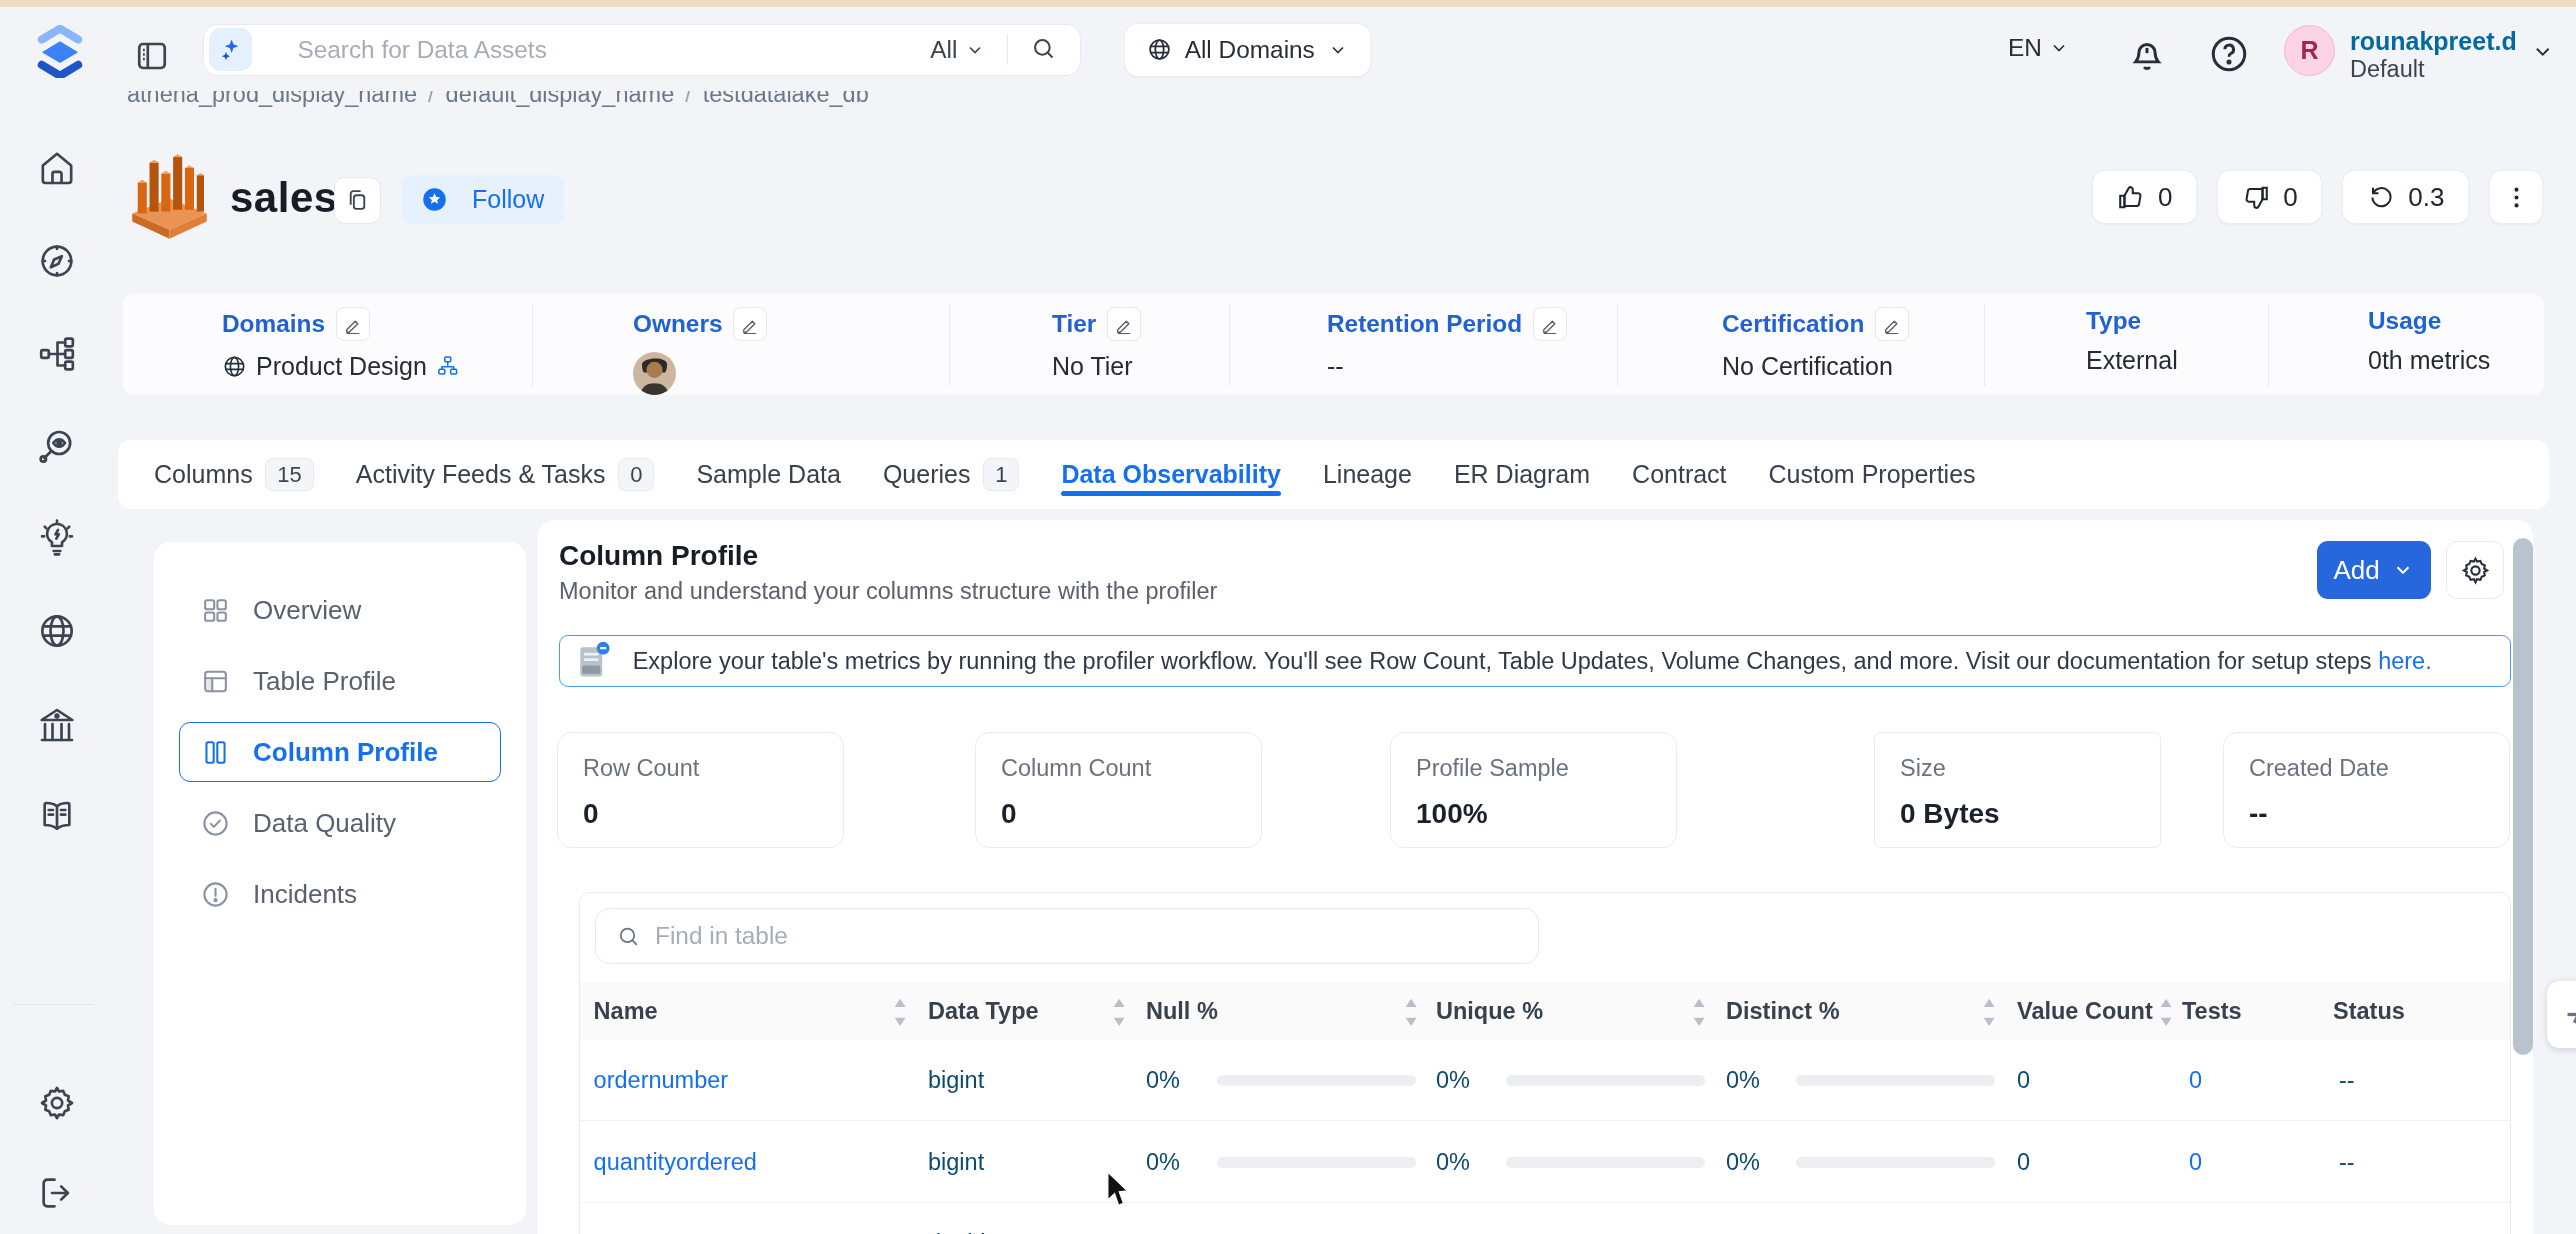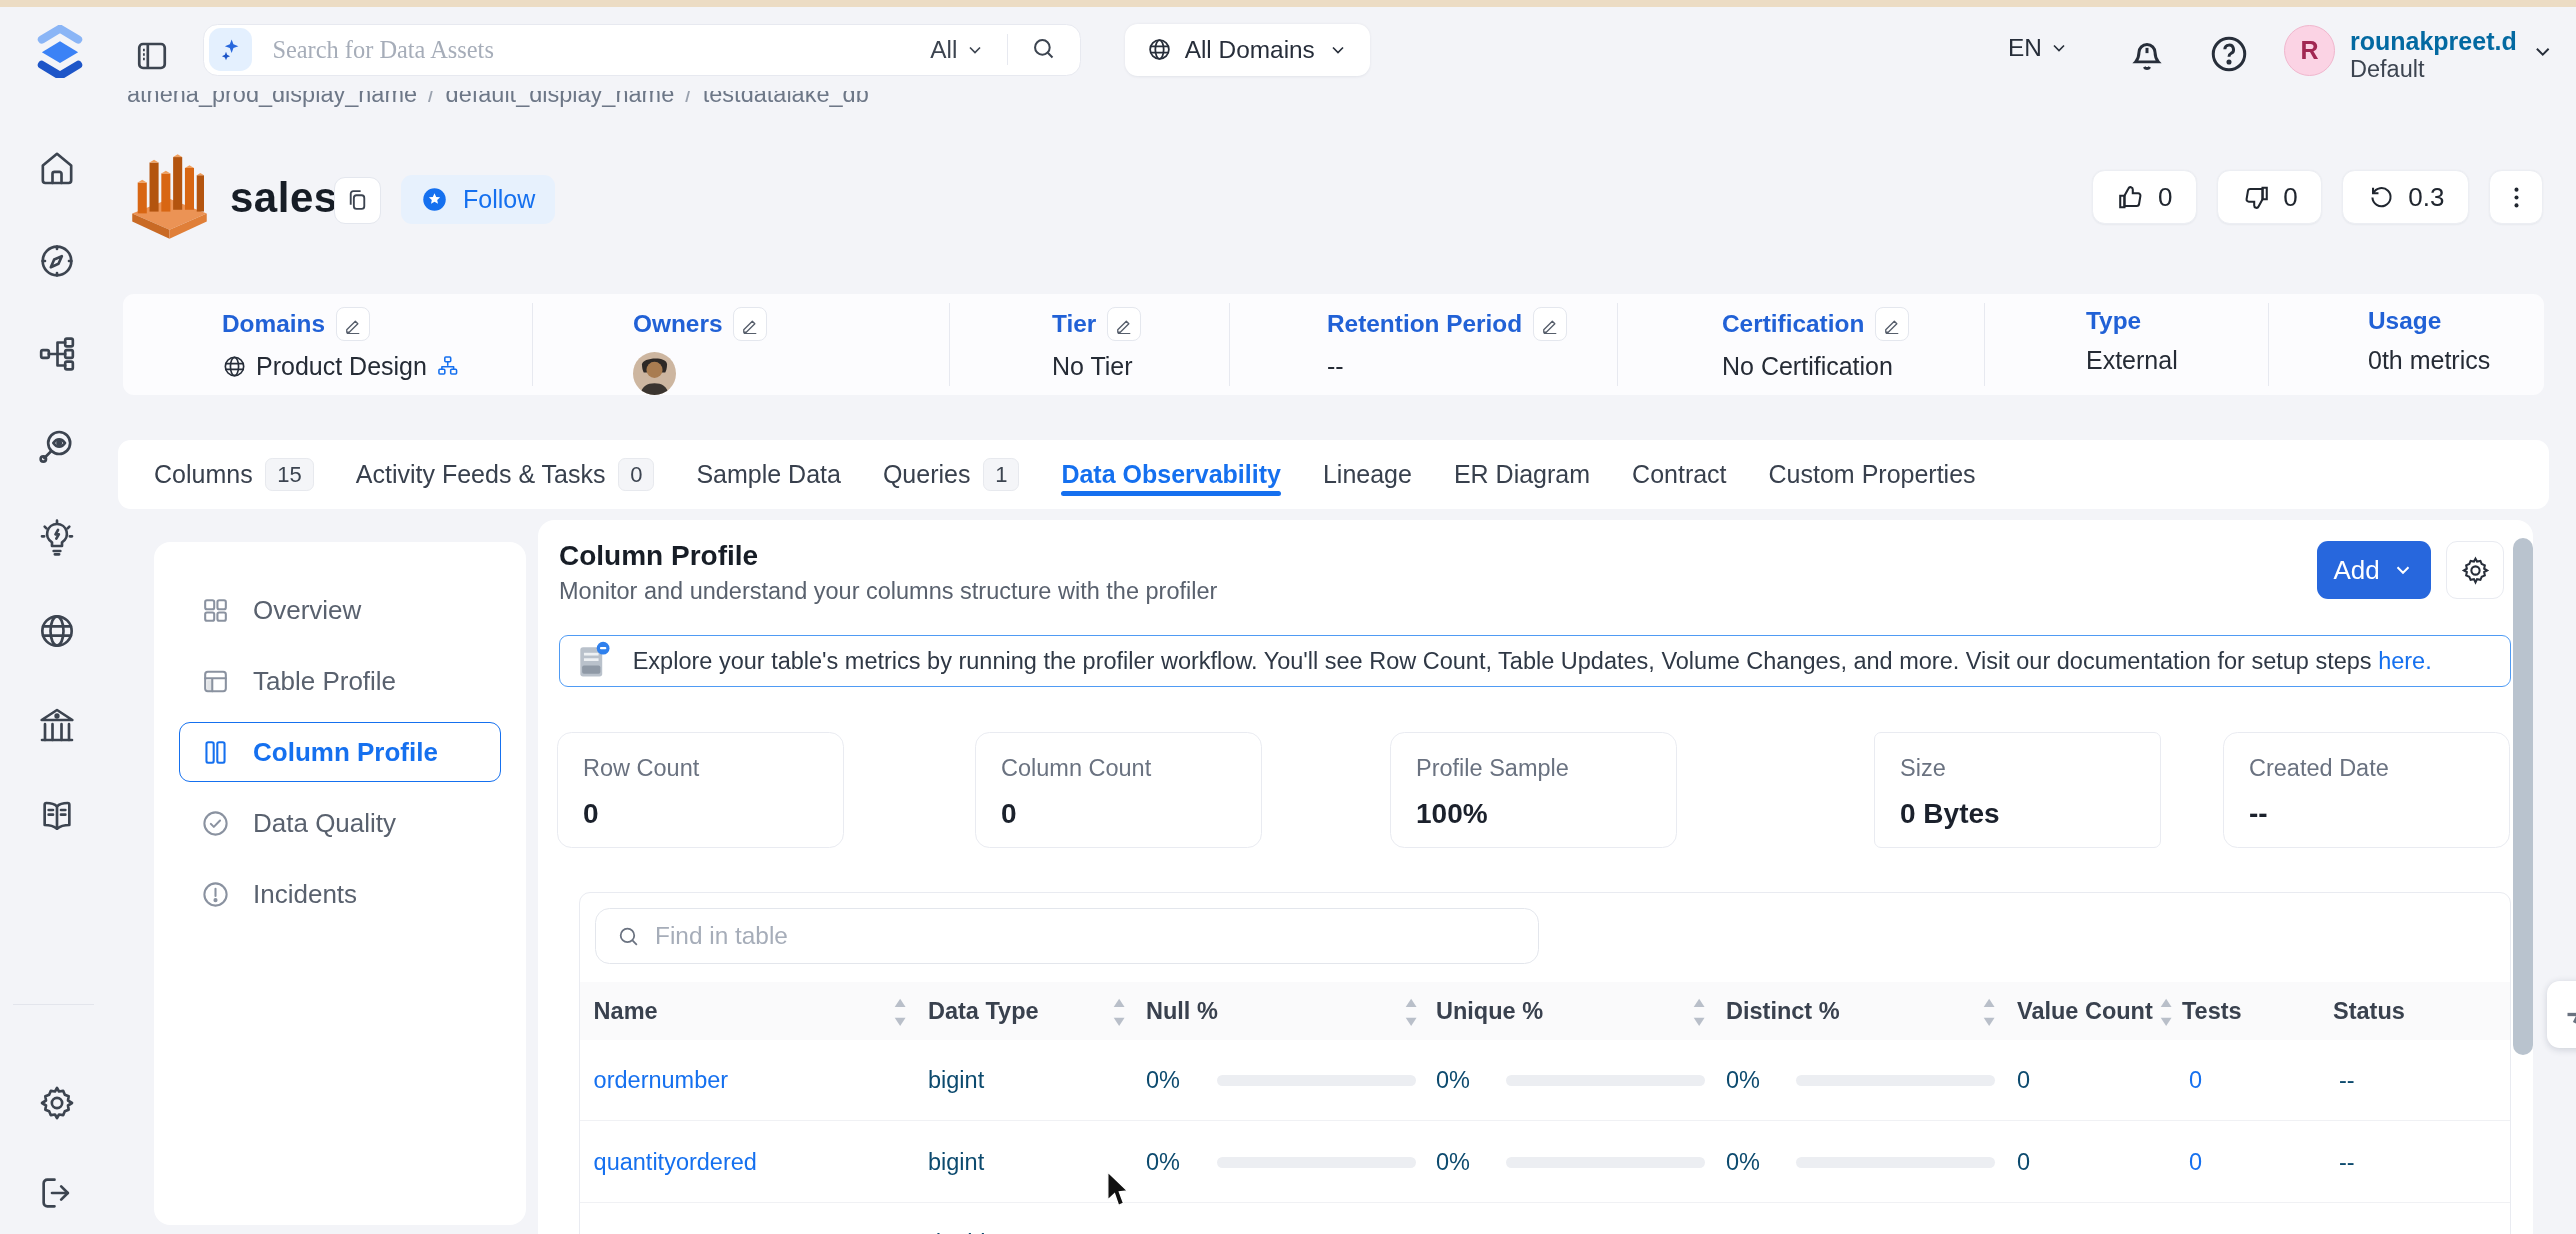--- a/index.html
+++ b/index.html
@@ -14,42 +14,42 @@
   .rail { position:absolute; left:0; top:7.2px; width:107px; height:1227px; background:#f3f4f8; }
   .rail-icon { position:absolute; left:33px; width:47px; height:47px; color:#3c4450; display:flex; align-items:center; justify-content:center; }
   .rail-icon svg { width:40px; height:40px; }
   .rail-divider { position:absolute; left:12.7px; width:81px; height:0.9px; background:#e3e5ec; }
   .logo { position:absolute; left:31px; top:18px; width:58px; height:52px; }
 
   
   .nav-toggle { position:absolute; left:134px; top:38px; width:36px; height:36px; color:#3c4450; }
   .search-pill { position:absolute; left:203px; top:23.5px; width:878px; height:52px; background:#fff; border:0.9px solid #e7e9f0; border-radius:14.5px; display:flex; align-items:center; }
   .sparkle-badge { width:43px; height:43px; margin-left:5.4px; background:#e4f0fe; border-radius:11.8px; display:flex; align-items:center; justify-content:center; color:#2767dd; }
-  .search-pill input { flex:1; border:none; outline:none; background:transparent; font-size:24.4px; color:#4d7c0f; padding-left:20px; font-family:Liberation Serif, serif; }
+  .search-pill input { flex:1; border:none; outline:none; background:transparent; font-size:24.4px; color:#4d7c0f; padding-left:20px; font-family:Liberation Sans, sans-serif;margin-left:25px; }
   .search-pill input::placeholder { color:#a6adb9; }
   .scope { display:flex; align-items:center; gap:7.2px; font-size:24.4px; color:#3c4450; }
   .pill-div { width:0.9px; height:31px; background:#e7e9f0; margin:0 22px; }
   .domains-pill { position:absolute; left:1125px; top:23.5px; height:52px; padding:0 22px; background:#fff; border-radius:12.7px; box-shadow:0 0.9px 2.7px rgba(20,30,60,.07); display:flex; align-items:center; gap:12.7px; font-size:24.4px; color:#272e3a; font-weight:500;}
   .lang { position:absolute; left:2008px; top:34px; display:flex; align-items:center; gap:7.2px; font-size:24.4px; color:#272e3a; }
   .nav-circle-icon { position:absolute; top:33px; width:42px; height:42px; color:#272e3a; }
   .avatar { position:absolute; left:2284px; top:25px; width:51px; height:51px; border-radius:50%; background:#fbd3e4; border:0.9px solid #f0b6cd; display:flex; align-items:center; justify-content:center; font-size:25px; font-weight:bold; color:#a12752; }
   .user-name { position:absolute; left:2350px; top:27px; font-size:25px; font-weight:600; color:#0369a1; }
   .user-role { position:absolute; left:2350px; top:56px; font-size:23.5px; color:#3c4450; }
   .user-chev { position:absolute; left:2531px; top:40px; color:#272e3a; }
 
   
   .breadcrumb { position:absolute; left:127px; top:91px; height:22.6px; overflow:hidden; white-space:nowrap; }
   .breadcrumb .inner { display:block; transform:translateY(-10px); font-size:23.5px; color:#6d7787; }
   .breadcrumb .sep { color:#9aa2af; padding:0 11px; }
 
   
   .entity-icon { position:absolute; left:125px; top:148px; width:89px; height:90px; }
   .entity-name { position:absolute; left:230px; top:174px; font-size:42px; font-weight:bold; color:#171d26; letter-spacing:0.5px; }
   .copy-btn { position:absolute; left:334px; top:177px; width:47px; height:47px; background:#fff; border:0.9px solid #e4e7ee; border-radius:11px; display:flex; align-items:center; justify-content:center; color:#3c4450; }
-  .follow-btn { position:absolute; left:401px; top:175px; height:49px; padding:0 20px; background:#e7f1fd; border-radius:11px; display:flex; align-items:center; gap:15px; color:#1570ef; font-size:25px; }
+  .follow-btn { position:absolute; left:401px; top:175px; height:49px; padding:0 20px; background:#e7f1fd; border-radius:11px; display:flex; align-items:center; gap:24px; color:#1570ef; font-size:25px; }
   .title-actions { position:absolute; right:33px; top:170px; display:flex; gap:20px; }
   .act-btn { height:54px; background:#fff; border:0.9px solid #eceef3; border-radius:12.7px; box-shadow:0 0.9px 1.8px rgba(20,30,60,.05); display:flex; align-items:center; justify-content:center; gap:12.7px; padding:0 23.5px; font-size:26px; color:#20262f; }
   .act-btn svg { color:#20262f; }
 
   
   .meta-panel { position:absolute; left:123px; top:294px; width:2421px; height:101px; background:#fcfcfe; border-radius:11px; }
   .meta-div { position:absolute; top:9px; width:0.9px; height:83px; background:#e7e9f0; }
   .meta-sec { position:absolute; top:0; }
   .meta-label { display:flex; align-items:center; gap:11px; font-size:24.4px; font-weight:600; color:#2161d6; margin-top:12.7px; }
   .edit-btn { width:34px; height:34px; border:0.9px solid #e4e7ee; background:#fff; border-radius:8.1px; display:flex; align-items:center; justify-content:center; color:#565e6b; }

